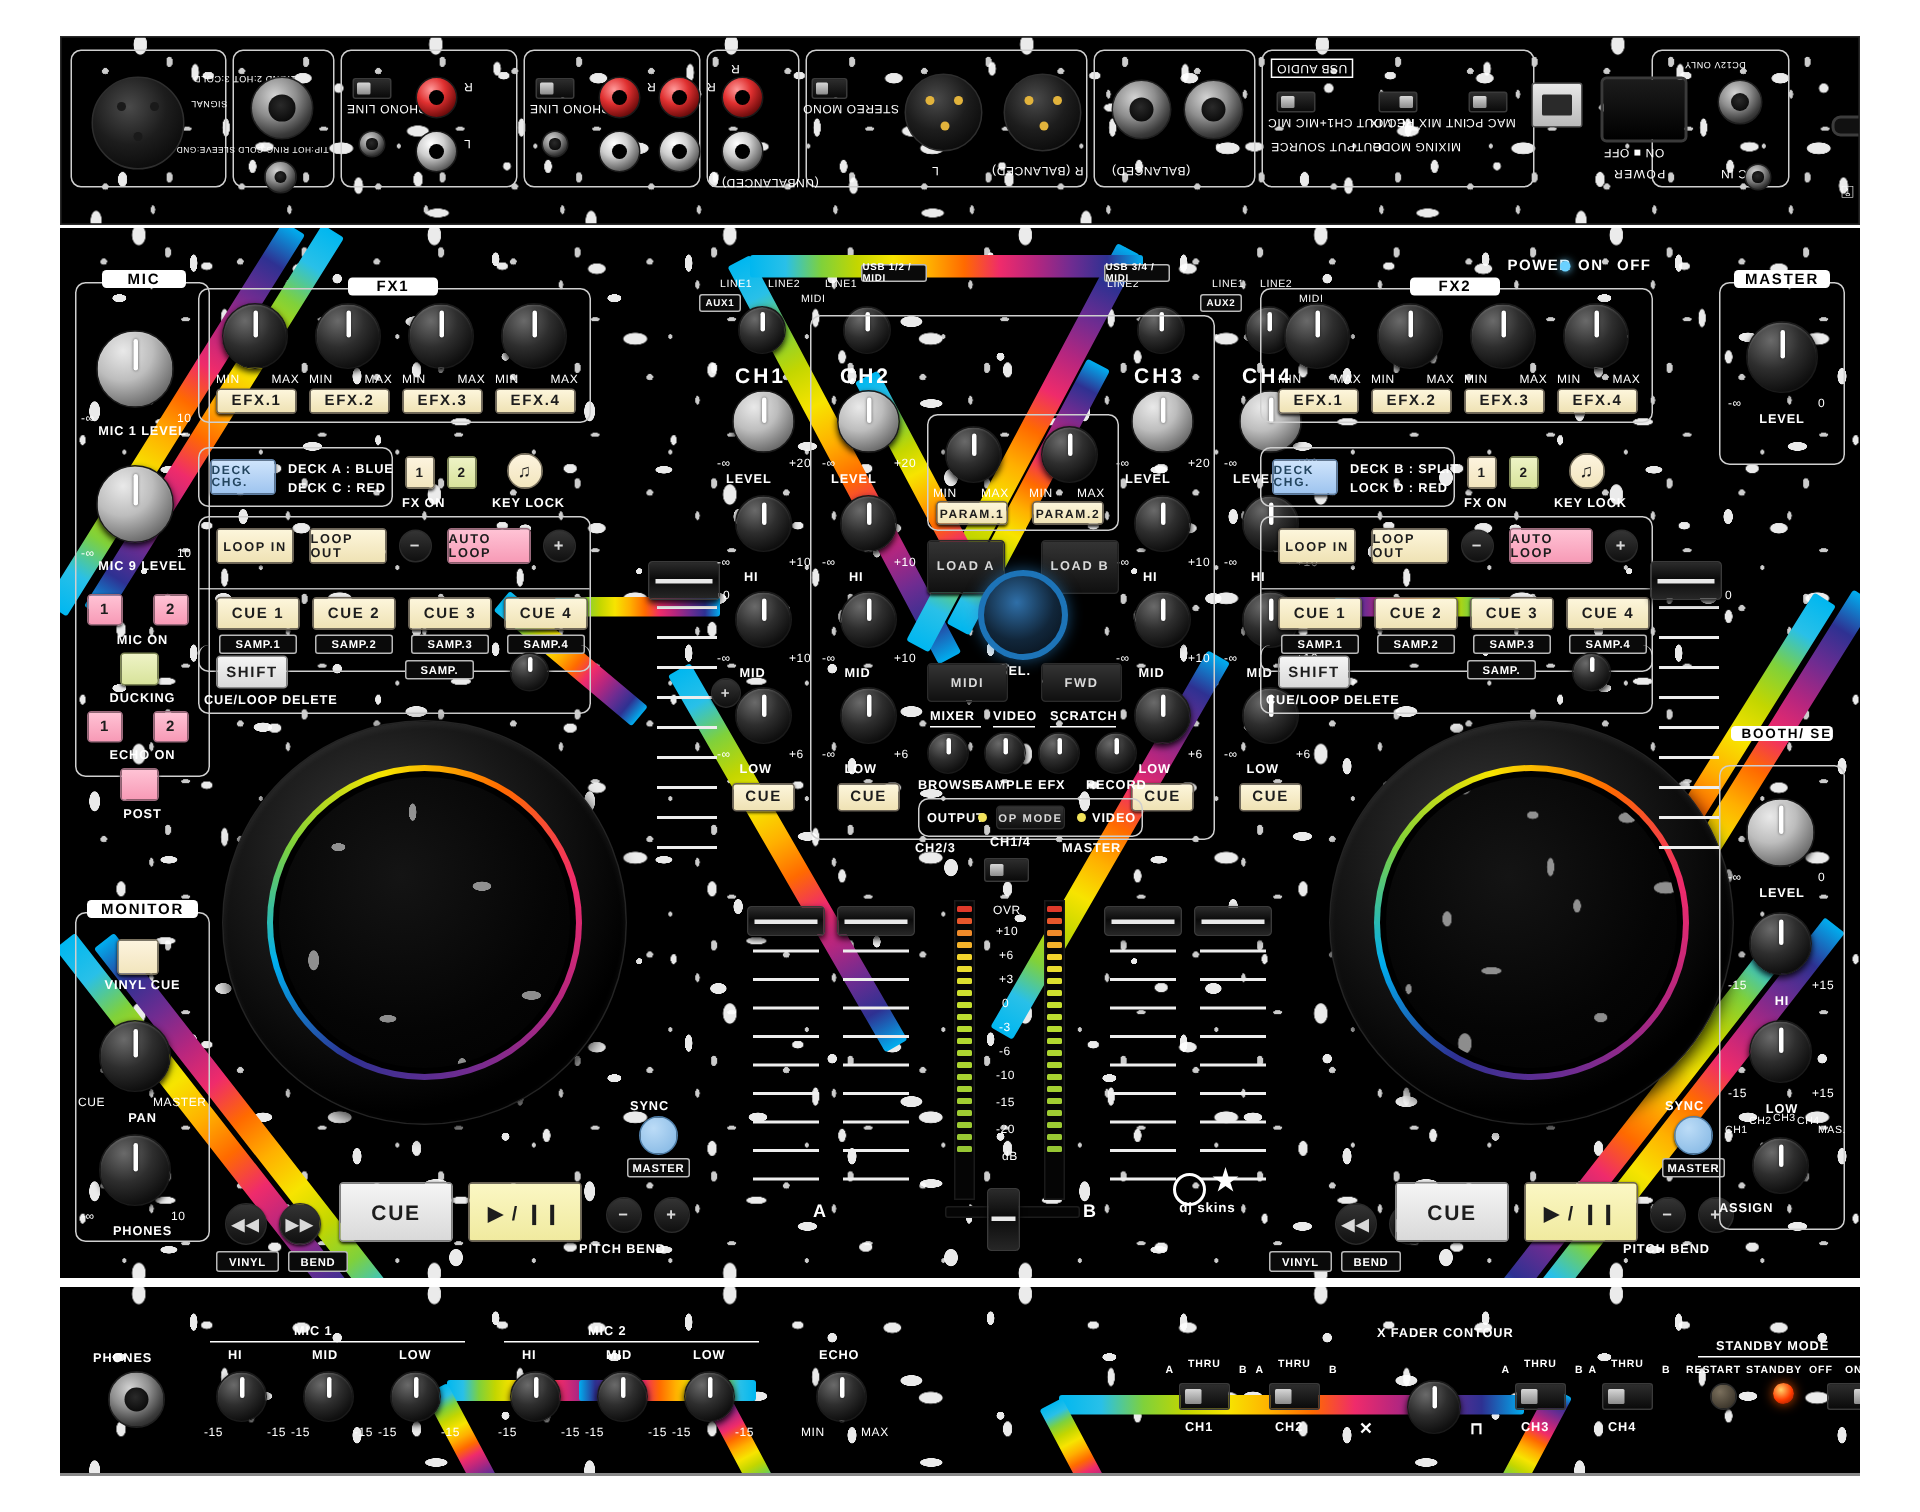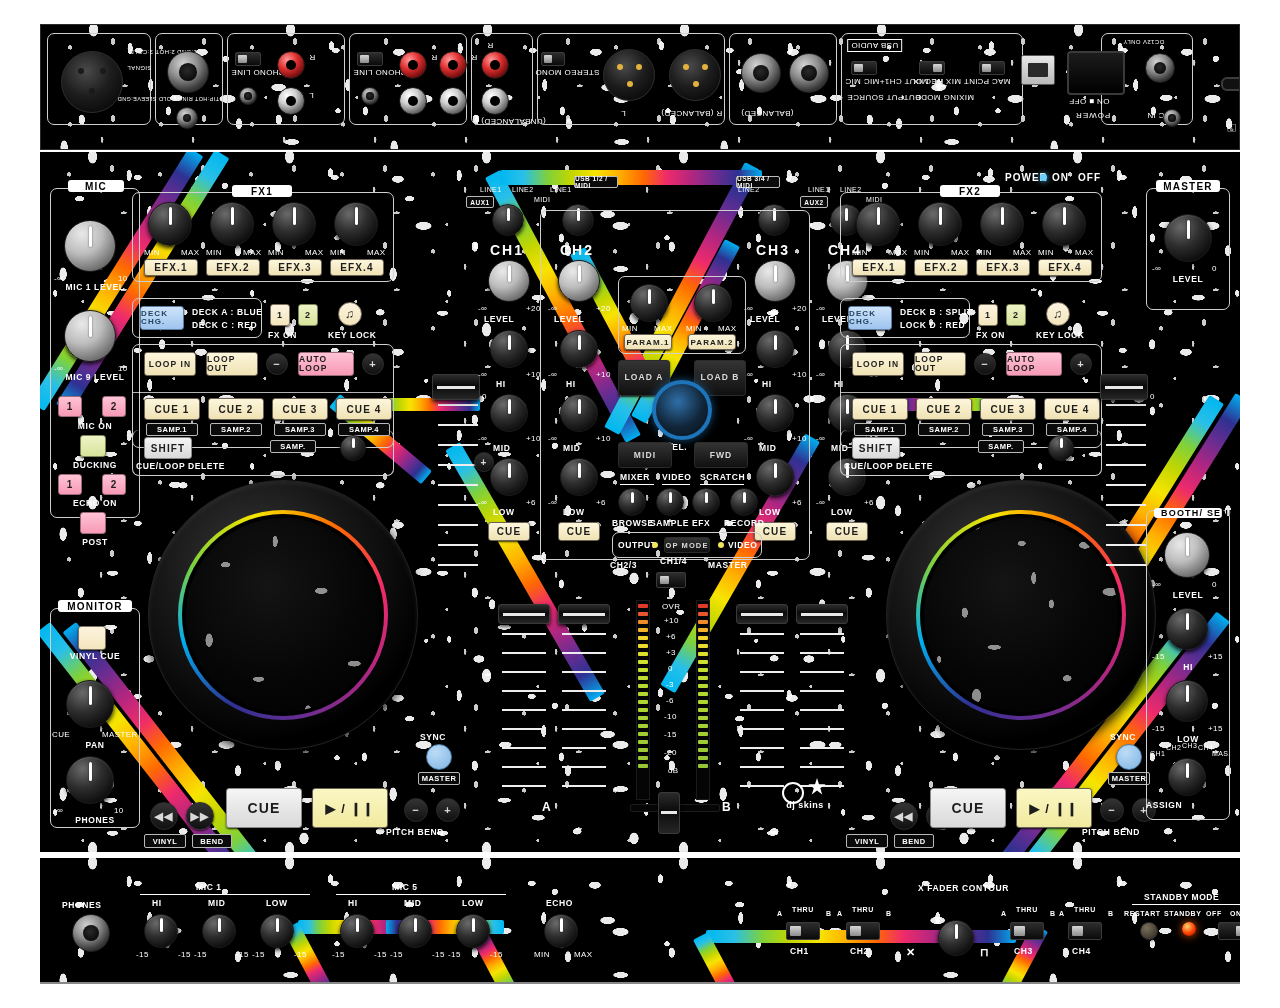--- a/index.html
+++ b/index.html
@@ -866,21 +866,21 @@
     <div class="minibtn" style="left:1068px; top:620px; width:42px; height:13px;">MASTER</div>
 
     <div class="box" style="left:1106px; top:36px; width:84px; height:122px;"></div>
     <div class="boxlabel" style="left:1116px; top:28px; width:64px;">MASTER</div>
     <div class="knob" style="left:1124px; top:62px; width:48px; height:48px;"></div>
     <div class="tick" style="left:1112px; top:112px;">-∞</div>
     <div class="tick" style="left:1172px; top:112px;">0</div>
     <div class="cap sm" style="left:1106px; top:122px; width:84px; text-align:center;">LEVEL</div>
 
     <div class="box" style="left:1106px; top:358px; width:84px; height:310px;"></div>
-    <div class="boxlabel" style="left:1114px; top:356px; width:68px; line-height:1.05; font-size:9px;">BOOTH/ SEND</div>
+    <div class="boxlabel" style="left:1114px; top:332px; width:68px; line-height:1.05; font-size:9px;">BOOTH/ SEND</div>
 
     <div class="knob light" style="left:1124px; top:380px; width:46px; height:46px;"></div>
     <div class="tick" style="left:1112px; top:428px;">-∞</div>
     <div class="tick" style="left:1172px; top:428px;">0</div>
     <div class="cap sm" style="left:1106px; top:438px; width:84px; text-align:center;">LEVEL</div>
 
     <div class="knob" style="left:1126px; top:456px; width:42px; height:42px;"></div>
     <div class="tick" style="left:1112px; top:500px;">-15</div>
     <div class="tick" style="left:1168px; top:500px;">+15</div>
     <div class="cap sm" style="left:1106px; top:510px; width:84px; text-align:center;">HI</div>
@@ -922,21 +922,21 @@
     <div class="knob" style="left:104px; top:56px; width:34px; height:34px;"></div>
     <div class="knob" style="left:162px; top:56px; width:34px; height:34px;"></div>
     <div class="knob" style="left:220px; top:56px; width:34px; height:34px;"></div>
     <div class="tick" style="left:96px;  top:92px;">-15</div>
     <div class="tick" style="left:138px; top:92px;">-15</div>
     <div class="tick" style="left:154px; top:92px;">-15</div>
     <div class="tick" style="left:196px; top:92px;">-15</div>
     <div class="tick" style="left:212px; top:92px;">-15</div>
     <div class="tick" style="left:254px; top:92px;">-15</div>
 
-    <div class="cap sm" style="left:352px; top:24px;">MIC 5</div>
+    <div class="cap sm" style="left:352px; top:24px;">MIC 2</div>
     <div class="hr" style="left:296px; top:36px; width:170px;"></div>
     <div class="cap sm" style="left:308px; top:40px;">HI</div>
     <div class="cap sm" style="left:364px; top:40px;">MID</div>
     <div class="cap sm" style="left:422px; top:40px;">LOW</div>
     <div class="knob" style="left:300px; top:56px; width:34px; height:34px;"></div>
     <div class="knob" style="left:358px; top:56px; width:34px; height:34px;"></div>
     <div class="knob" style="left:416px; top:56px; width:34px; height:34px;"></div>
     <div class="tick" style="left:292px; top:92px;">-15</div>
     <div class="tick" style="left:334px; top:92px;">-15</div>
     <div class="tick" style="left:350px; top:92px;">-15</div>

